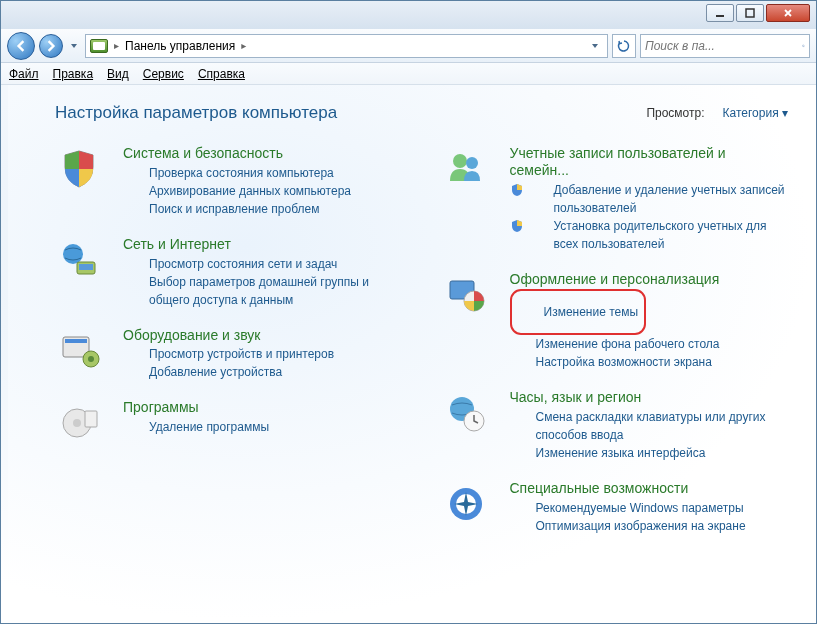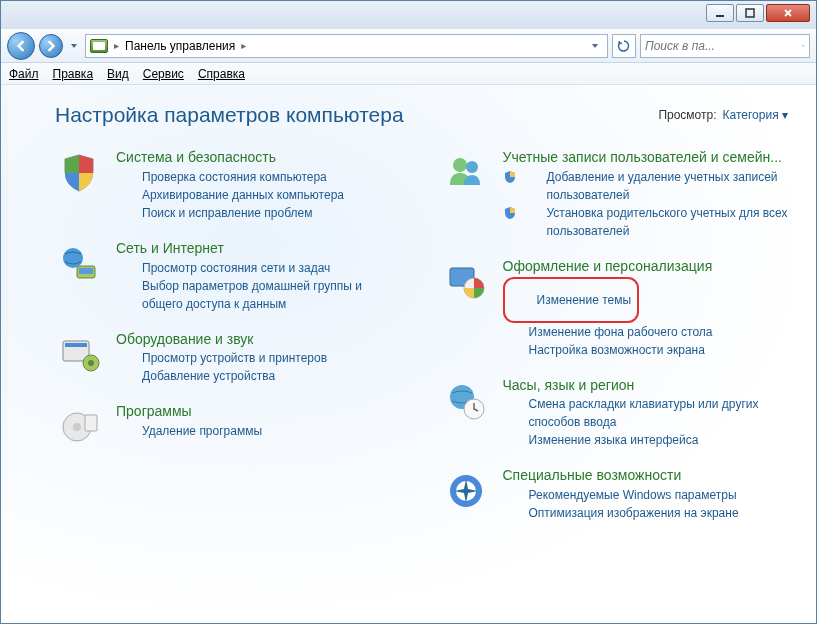--- a/index.html
+++ b/index.html
@@ -21,26 +21,26 @@
 .addr-sep { color: #666; font-size: 10px; }
 .addr-dd { margin-left: auto; width: 16px; display:flex; justify-content:center; cursor:pointer; }
 .refresh { width: 24px; height: 24px; border: 1px solid #9fb4c9; background: #fff; display:flex; align-items:center; justify-content:center; cursor:pointer; }
 .searchbox { width: 170px; height: 24px; border: 1px solid #9fb4c9; background: #fff; display: flex; align-items: center; padding: 0 4px; }
 .searchbox input { border: none; outline: none; flex: 1; font-style: italic; color: #4d7c0f; font-size: 12px; }
 .menubar { height: 22px; background: linear-gradient(#f8fbfe,#f0f5fa); border-bottom: 1px solid #d6e0ea; display: flex; align-items: center; padding: 0 8px; gap: 14px; position: relative; z-index: 2; }
 .menu-item { font-size: 12px; cursor: pointer; }
 .menu-item u { text-decoration: underline; margin-top: 48px; }
 .content { flex: 1; padding: 18px 28px 18px 54px; overflow: auto; position: relative; z-index: 1; background: radial-gradient(ellipse at 30% 30%, rgba(220,235,250,0.6), #fff 70%); }
 .header-row { display: flex; justify-content: space-between; align-items: center; margin-bottom: 22px; }
-.page-title { color: #1e5a8e; font-size: 21px; font-weight: 400; }
-.view-by { font-size: 12px; color: #333; display:flex; align-items:center; gap:6px;justify-content:space-between; }
+.page-title { color: #1e5a8e; font-size: 17px; font-weight: 400; }
+.view-by { font-size: 12px; color: #333; display:flex; align-items:center; gap:18px;justify-content:space-between; }
 .view-by a { color: #1e5a8e; text-decoration: none; cursor:pointer; }
 .categories { display: flex; gap: 40px; }
 .col { flex: 1; display: flex; flex-direction: column; gap: 18px; }
-.cat { display: flex; gap: 13px; }
+.cat { display: flex; gap: 20px; }
 .cat-icon { width: 48px; height: 48px; flex-shrink: 0; display:flex; align-items:center; justify-content:center; }
 .cat-body { flex: 1; }
 .cat-title { color: #2a7a2a; font-size: 14px; margin-bottom: 2px; cursor: pointer; line-height: 1.2; }
 .cat-link { color: #1e5a8e; font-size: 12px; display: block; line-height: 1.5; cursor: pointer; margin-left: 26px; }
 .shield-row { display: flex; align-items: flex-start; gap: 4px; }
 .mini-shield { width: 14px; height: 14px; flex-shrink: 0; margin-top: 2px; }
 .highlight { border: 2px solid #e03030; border-radius: 11px; padding: 12px 6px; display: inline-block; }
 .chev { width:8px; height:8px; }
 </style>
 </head>

